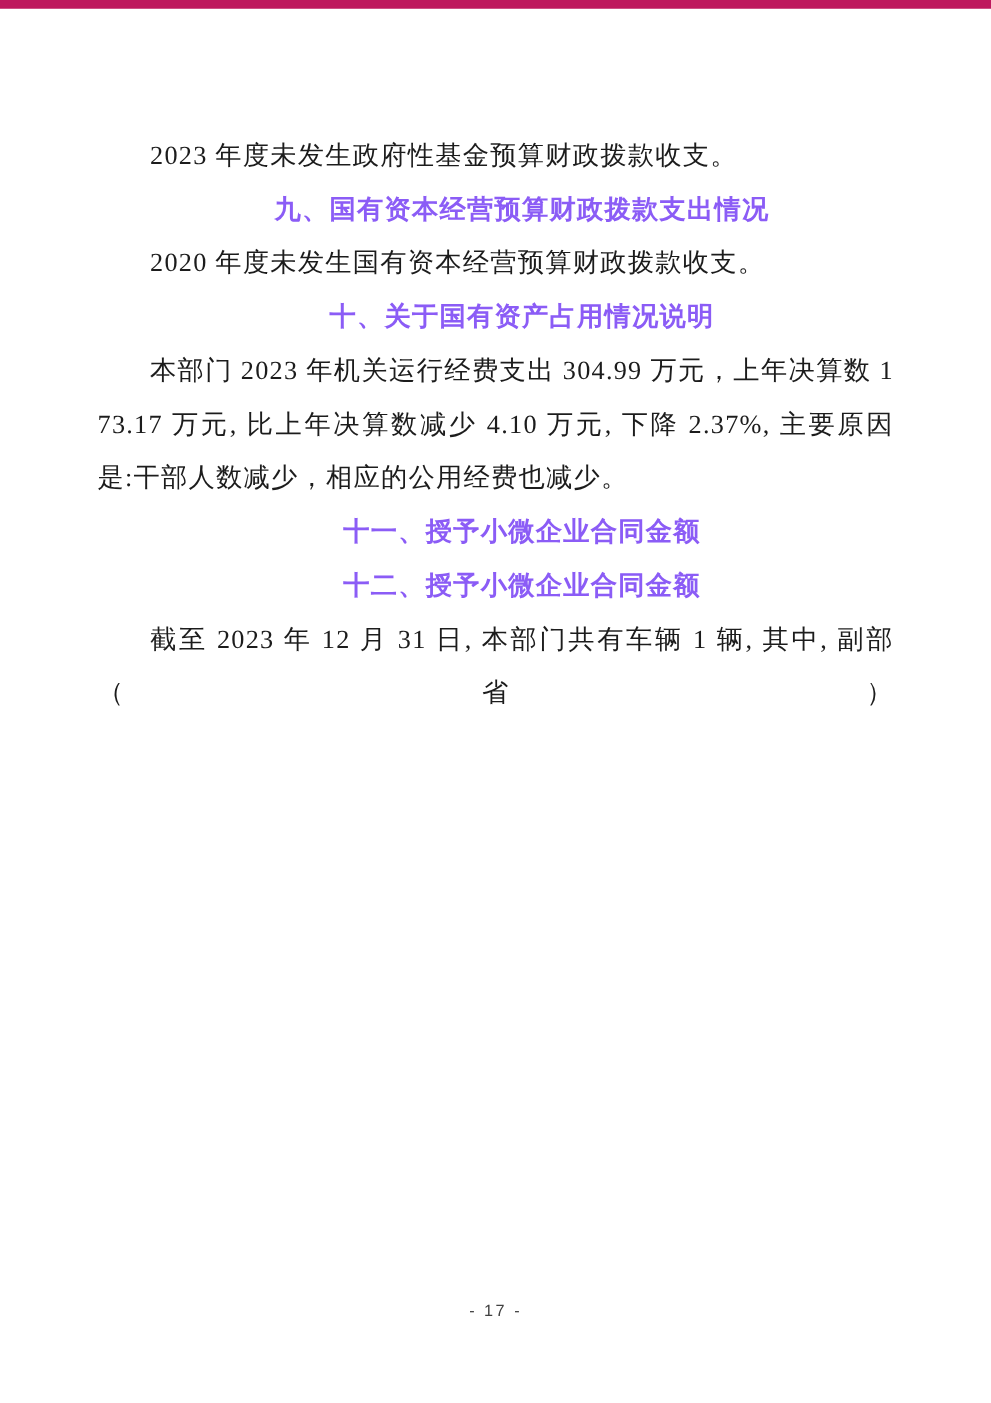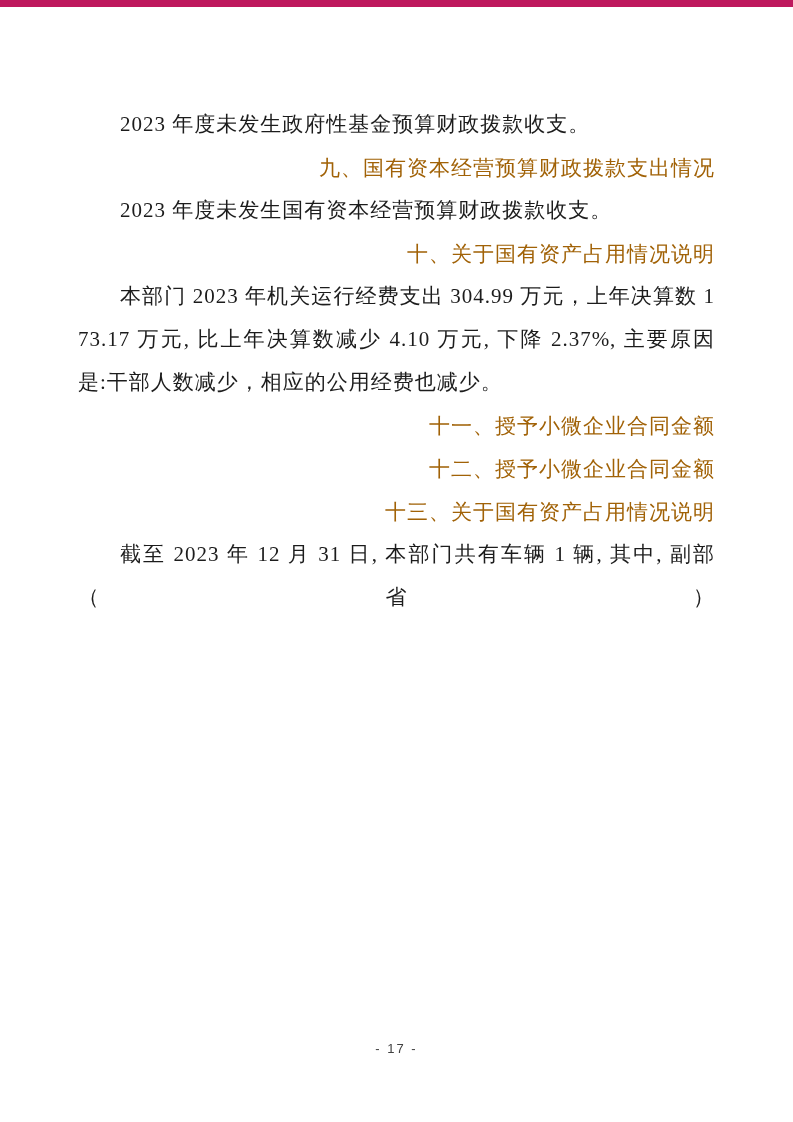--- a/index.html
+++ b/index.html
@@ -37,47 +37,46 @@
     text-align: justify;
     text-justify: inter-ideograph;
     word-break: break-all;
   }
   .para.cont {
     
     text-align-last: justify;
   }
   .heading {
     font-family: "Liberation Sans", "DejaVu Sans", sans-serif;
-    font-weight: 400;
+    font-weight: 700;
     letter-spacing: 1px;
-    text-align: right;
-    color: #a16207;
+    text-align: center;
+    color: #8b5cf6;
   }
   .page-number {
     position: absolute;
     top: 1034px;
     left: 0;
     width: 100%;
     text-align: center;
     font-family: "Liberation Sans", "DejaVu Sans", sans-serif;
     font-size: 13px;
     letter-spacing: 2px;
     color: #404040;
   }
 </style>
 </head>
 <body>
 
 <div class="page">
   <div class="content">
     <p class="para">2023 年度未发生政府性基金预算财政拨款收支。</p>
     <h2 class="heading">九、国有资本经营预算财政拨款支出情况</h2>
-    <p class="para">2023 年度未发生国有资本经营预算财政拨款收支。</p>
+    <p class="para">2020 年度未发生国有资本经营预算财政拨款收支。</p>
     <h2 class="heading">十、关于国有资产占用情况说明</h2>
     <p class="para">本部门 2023 年机关运行经费支出 304.99 万元，上年决算数 173.17 万元, 比上年决算数减少 4.10 万元, 下降 2.37%, 主要原因是:干部人数减少，相应的公用经费也减少。</p>
     <h2 class="heading">十一、授予小微企业合同金额</h2>
     <h2 class="heading">十二、授予小微企业合同金额</h2>
-    <h2 class="heading">十三、关于国有资产占用情况说明</h2>
     <p class="para cont">截至 2023 年 12 月 31 日, 本部门共有车辆 1 辆, 其中, 副部（省）</p>
   </div>
 
   <div class="page-number">- 17 -</div>
 </div>
 
 </body></html>

